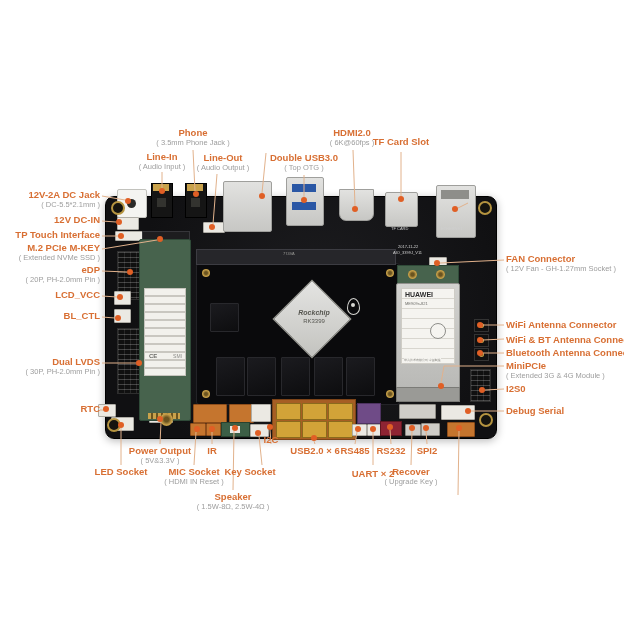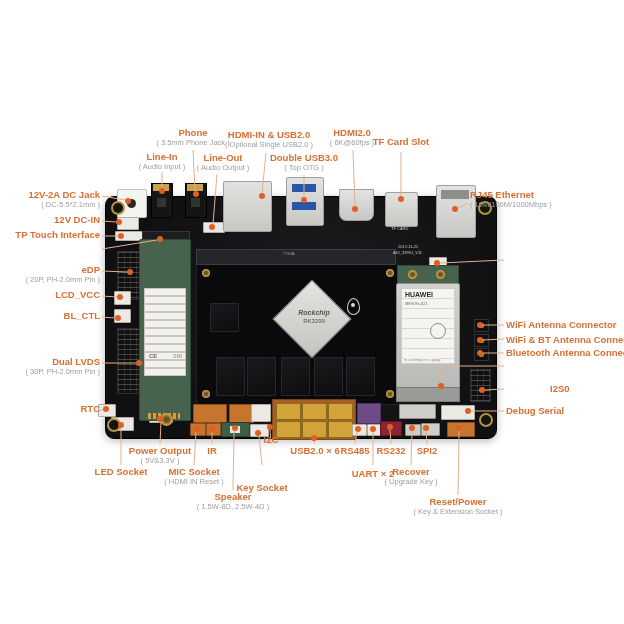--- a/index.html
+++ b/index.html
@@ -256,49 +256,49 @@
 
     <line x1="233" y1="490" x2="234" y2="431"></line>
       <circle cx="235" cy="428" r="3"></circle>
     <line x1="458" y1="495" x2="459" y2="431"></line>
       <circle cx="459" cy="428" r="3"></circle>
   </svg>
 
   <div class="lbl center" style="left:193px;top:127px;"><span>Phone</span><span class="sub">( 3.5mm Phone Jack )</span></div>
   <div class="lbl center" style="left:162px;top:151px;"><span>Line-In</span><span class="sub">( Audio Input )</span></div>
   <div class="lbl center" style="left:223px;top:152px;"><span>Line-Out</span><span class="sub">( Audio Output )</span></div>
-  <div class="lbl center" style="left:269px;top:129px;"><span>HDMI-IN &amp; USB2.0</span><span class="sub">( Optional Single USB2.0 )</span></div>
   <div class="lbl center" style="left:304px;top:152px;"><span>Double USB3.0</span><span class="sub">( Top OTG )</span></div>
   <div class="lbl center" style="left:352px;top:127px;"><span>HDMI2.0</span><span class="sub">( 6K@60fps )</span></div>
   <div class="lbl center" style="left:401px;top:136px;"><span>TF Card Slot</span></div>
-  <div class="lbl left-align" style="left:470px;top:189px;"><span>RJ45 Ethernet</span><span class="sub">( 10M/100M/1000Mbps )</span></div>
 
   <div class="lbl right-align" style="right:524px;top:189px;"><span>12V-2A DC Jack</span><span class="sub">( DC-5.5*2.1mm )</span></div>
   <div class="lbl right-align" style="right:524px;top:214px;"><span>12V DC-IN</span></div>
   <div class="lbl right-align" style="right:524px;top:229px;"><span>TP Touch Interface</span></div>
+  <div class="lbl right-align" style="right:524px;top:242px;"><span>M.2 PCIe M-KEY</span><span class="sub">( Extended NVMe SSD )</span></div>
   <div class="lbl right-align" style="right:524px;top:264px;"><span>eDP</span><span class="sub">( 20P, PH-2.0mm Pin )</span></div>
   <div class="lbl right-align" style="right:524px;top:289px;"><span>LCD_VCC</span></div>
   <div class="lbl right-align" style="right:524px;top:310px;"><span>BL_CTL</span></div>
   <div class="lbl right-align" style="right:524px;top:356px;"><span>Dual LVDS</span><span class="sub">( 30P, PH-2.0mm Pin )</span></div>
   <div class="lbl right-align" style="right:524px;top:403px;"><span>RTC</span></div>
 
+  <div class="lbl left-align" style="left:506px;top:253px;"><span>FAN Connector</span><span class="sub">( 12V Fan - GH-1.27mm Socket )</span></div>
   <div class="lbl left-align" style="left:506px;top:319px;"><span>WiFi Antenna Connector</span></div>
   <div class="lbl left-align" style="left:506px;top:334px;"><span>WiFi &amp; BT Antenna Connector</span></div>
   <div class="lbl left-align" style="left:506px;top:347px;"><span>Bluetooth Antenna Connector</span></div>
-  <div class="lbl left-align" style="left:506px;top:383px;margin-left:44px;"><span>I2S0</span></div>
+  <div class="lbl left-align" style="left:506px;top:360px;"><span>MiniPCIe</span><span class="sub">( Extended 3G &amp; 4G Module )</span></div>
+  <div class="lbl left-align" style="left:506px;top:383px;"><span>I2S0</span></div>
   <div class="lbl left-align" style="left:506px;top:405px;"><span>Debug Serial</span></div>
 
   <div class="lbl center" style="left:160px;top:445px;"><span>Power Output</span><span class="sub">( 5V&amp;3.3V )</span></div>
   <div class="lbl center" style="left:212px;top:445px;text-align:center;"><span>IR</span></div>
   <div class="lbl center" style="left:271px;top:434px;text-align:center;"><span>I2C</span></div>
   <div class="lbl center" style="left:315px;top:445px;"><span>USB2.0 × 6</span></div>
   <div class="lbl center" style="left:355px;top:445px;"><span>RS485</span></div>
   <div class="lbl center" style="left:391px;top:445px;"><span>RS232</span></div>
   <div class="lbl center" style="left:427px;top:445px;"><span>SPI2</span></div>
   <div class="lbl center" style="left:121px;top:466px;"><span>LED Socket</span></div>
   <div class="lbl center" style="left:194px;top:466px;"><span>MIC Socket</span><span class="sub">( HDMI IN Reset )</span></div>
-  <div class="lbl center" style="left:262px;top:466px;margin-top:16px;"><span>Key Socket</span></div>
+  <div class="lbl center" style="left:250px;top:466px;"><span>Key Socket</span></div>
   <div class="lbl center" style="left:373px;top:468px;"><span>UART × 2</span></div>
   <div class="lbl center" style="left:411px;top:466px;"><span>Recover</span><span class="sub">( Upgrade Key )</span></div>
   <div class="lbl center" style="left:233px;top:491px;"><span>Speaker</span><span class="sub">( 1.5W-8Ω, 2.5W-4Ω )</span></div>
-  <div class="lbl center" style="left:458px;top:496px;"><span>Reset/Power</span><span class="sub">( Key &amp; Extension Socket )</span></div>
 
 </div>
 
 </body></html>

